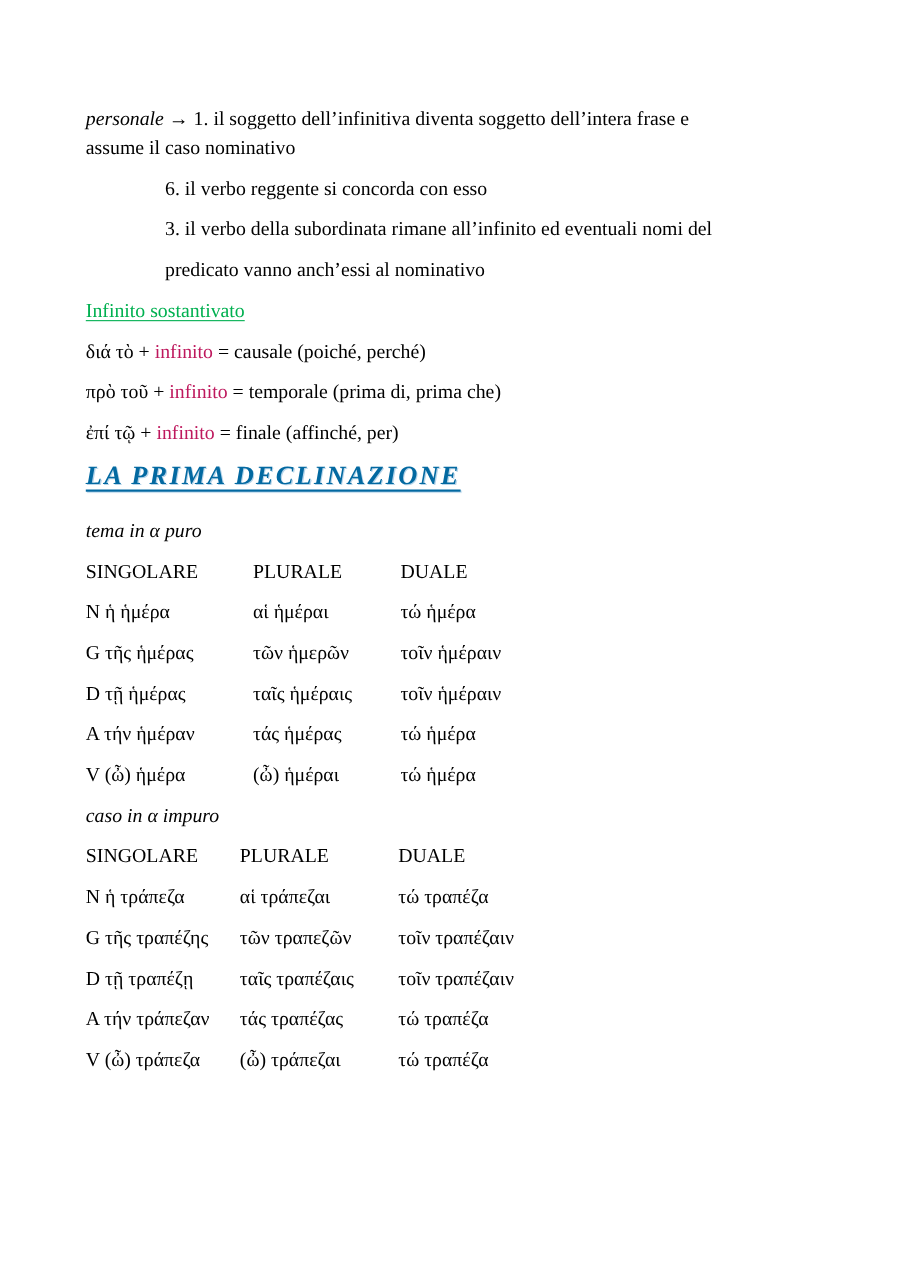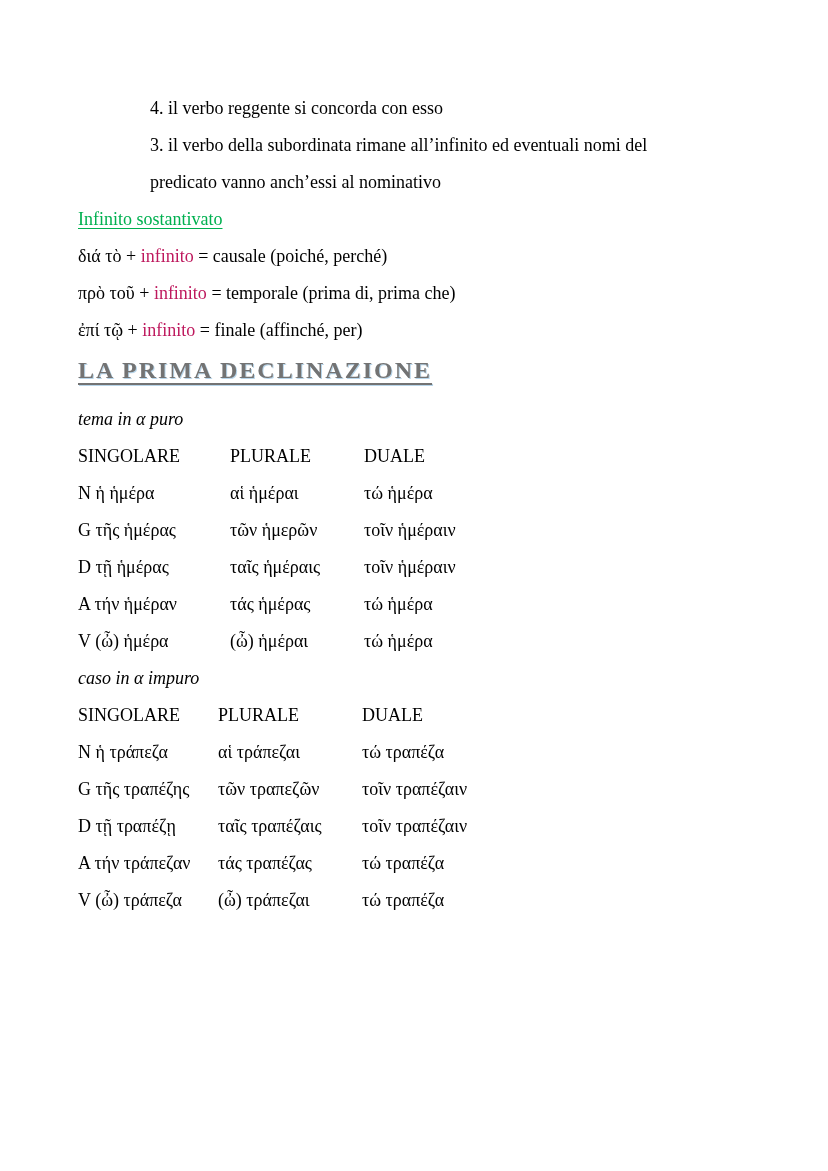--- a/index.html
+++ b/index.html
@@ -26,49 +26,54 @@
   .indented { margin-left: 72px; }
   .green { color: #be185d; }
   .green-heading { font-size: 18px; line-height: 26px; margin: 5px 0 11px 0; }
   .green-underline {
     color: #00B050;
     text-decoration: underline;
     text-underline-offset: 3px;
   }
   .blue-heading { margin: 8px 0 17px 0; line-height: 32px; }
   .blue-underline {
-    color: #737373;
+    color: #0369a1;
     font-weight: bold;
     font-size: 24px;
     letter-spacing: 2px;
     text-decoration: underline;
     text-decoration-thickness: 2px;
     text-underline-offset: 5px;
     text-shadow: 1px 1px 0 rgba(18, 115, 187, 0.30);
+    font-style: italic;
   }
   .subtitle { font-style: italic; }
   .decl-table {
     display: grid;
     grid-template-columns: 152px 134px auto;
     row-gap: 11px;
     margin-bottom: 11px;
     font-size: 18px;
     line-height: 26px;
   }
   .t2 { grid-template-columns: 140px 144px auto; }
   .trow { display: contents; }
   .th, .tc { white-space: nowrap; }
 </style>
 </head>
 <body>
 
 <div class="page">
 
+  <div class="para-group">
+    <div class="line"><em>personale</em><span> → 1. il soggetto dell’infinitiva diventa soggetto dell’intera frase e</span></div>
+    <div class="line">assume il caso nominativo</div>
+  </div>
 
-  <div class="para indented">4. il verbo reggente si concorda con esso</div>
+  <div class="para indented">6. il verbo reggente si concorda con esso</div>
   <div class="para indented">3. il verbo della subordinata rimane all’infinito ed eventuali nomi del</div>
   <div class="para indented">predicato vanno anch’essi al nominativo</div>
 
   <div class="green-heading"><span class="green-underline">Infinito sostantivato</span></div>
 
   <div class="para"><span>διά τὸ + </span><span class="green">infinito</span><span> = causale (poiché, perché)</span></div>
 
   <div class="para"><span>πρὸ τοῦ + </span><span class="green">infinito</span><span> = temporale (prima di, prima che)</span></div>
 
   <div class="para"><span>ἐπί τῷ + </span><span class="green">infinito</span><span> = finale (affinché, per)</span></div>

